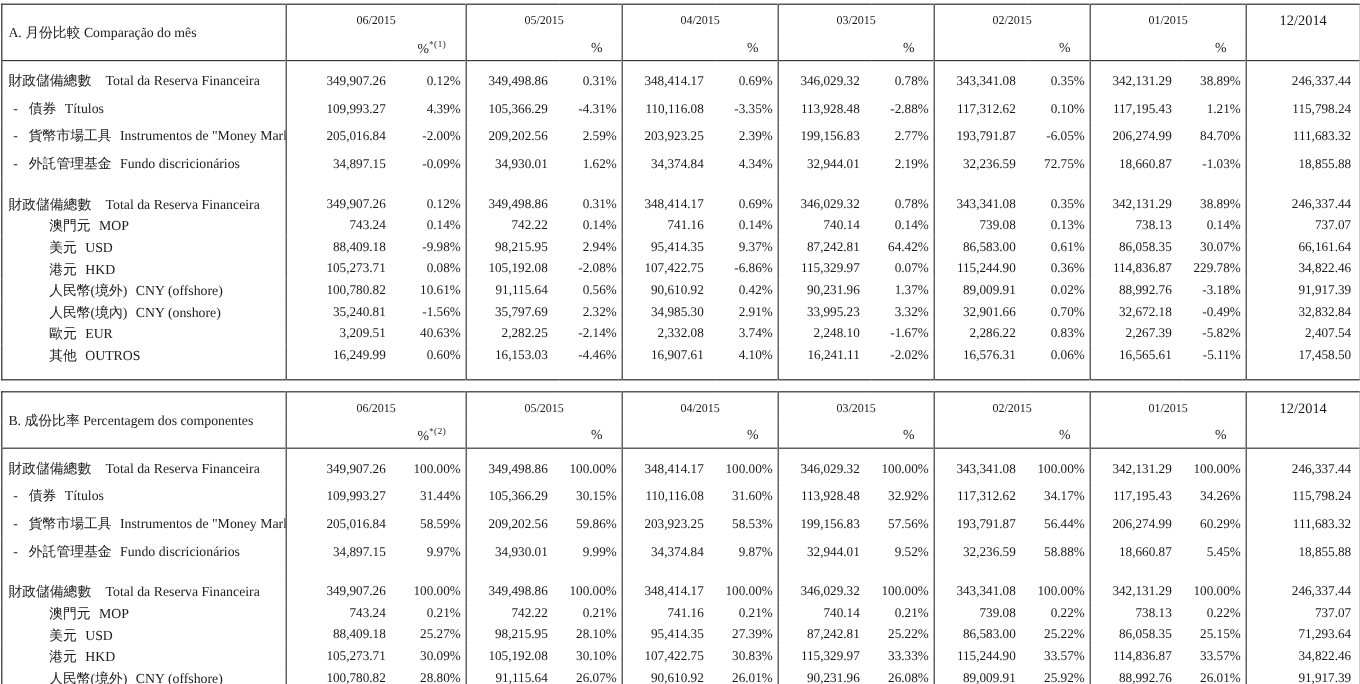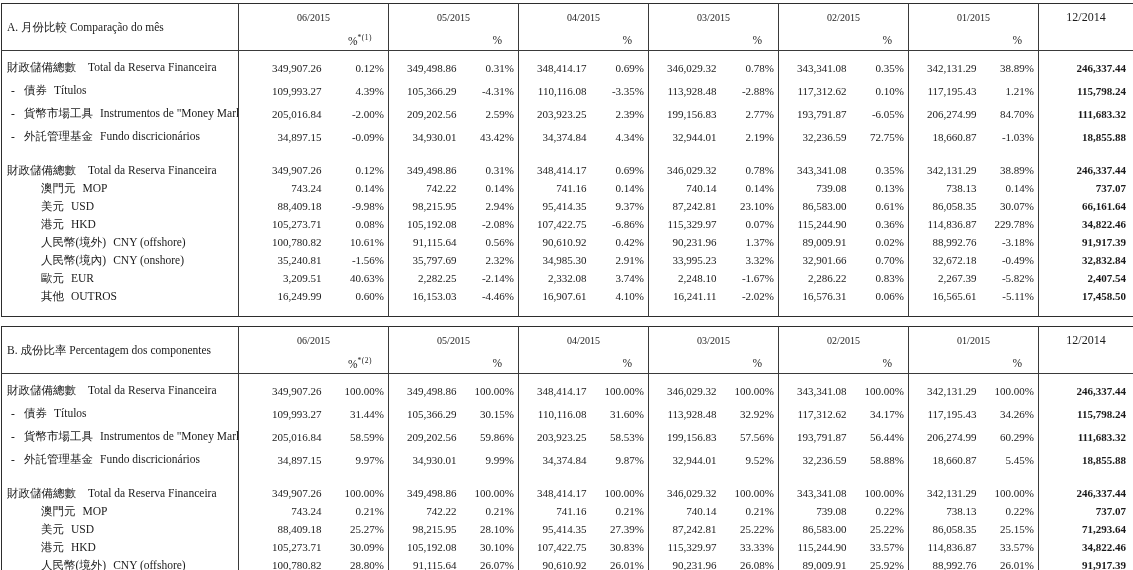--- a/index.html
+++ b/index.html
@@ -18,21 +18,21 @@
   .title{vertical-align:middle;text-align:left;font-size:11.5px;padding-left:5px;white-space:nowrap;}
   .month{font-size:10px;text-align:center;vertical-align:middle;padding-top:3px;height:21px;}
   .lasthead{vertical-align:top;padding-top:6px;text-align:center;font-size:12px;}
   .vh{height:19px;}
   .ph{text-align:right;padding-right:16px;font-size:11.5px;vertical-align:middle;}
   .ph sup{font-size:7.5px;letter-spacing:0.5px;}
   .grp{border-left:1px solid #3a3a3a;}
   td{font-size:11px;vertical-align:middle;}
   .v,.lastv{text-align:right;padding-right:9px;white-space:nowrap;}
   .p{text-align:right;padding-right:4px;white-space:nowrap;}
-  .lastv{padding-right:7px;font-weight:bold;}
+  .lastv{padding-right:7px;}
   .lab{font-size:11.5px;padding-left:5px;white-space:nowrap;overflow:hidden;}
   .lab .dash{display:inline-block;width:13px;padding-left:4px;}
   .lab.ind{padding-left:39px;}
   .lab .pt{margin-left:7px;}
   .lab.group .pt{margin-left:12px;}
   tr.comp>td{height:21px;}
   tr.curr>td{height:16px;}
   tr.sprow>td{height:11px;}
   tbody tr:first-child>td{padding-top:6px;}
   tbody tr:last-child>td{padding-bottom:12px;}
@@ -131,21 +131,21 @@
           <td class="p">-6.05%</td>
           <td class="v grp">206,274.99</td>
           <td class="p">84.70%</td>
           <td class="lastv grp">111,683.32</td>
         </tr>
         <tr class="comp">
           <td class="lab"><span class="dash">-</span><span class="cn">外託管理基金</span><span class="pt">Fundo discricionários</span></td>
           <td class="v grp">34,897.15</td>
           <td class="p">-0.09%</td>
           <td class="v grp">34,930.01</td>
-          <td class="p">43.42%</td>
+          <td class="p">1.62%</td>
           <td class="v grp">34,374.84</td>
           <td class="p">4.34%</td>
           <td class="v grp">32,944.01</td>
           <td class="p">2.19%</td>
           <td class="v grp">32,236.59</td>
           <td class="p">72.75%</td>
           <td class="v grp">18,660.87</td>
           <td class="p">-1.03%</td>
           <td class="lastv grp">18,855.88</td>
         </tr>
@@ -199,21 +199,21 @@
         </tr>
         <tr class="curr">
           <td class="lab ind"><span class="cn">美元</span><span class="pt">USD</span></td>
           <td class="v grp">88,409.18</td>
           <td class="p">-9.98%</td>
           <td class="v grp">98,215.95</td>
           <td class="p">2.94%</td>
           <td class="v grp">95,414.35</td>
           <td class="p">9.37%</td>
           <td class="v grp">87,242.81</td>
-          <td class="p">23.10%</td>
+          <td class="p">64.42%</td>
           <td class="v grp">86,583.00</td>
           <td class="p">0.61%</td>
           <td class="v grp">86,058.35</td>
           <td class="p">30.07%</td>
           <td class="lastv grp">66,161.64</td>
         </tr>
         <tr class="curr">
           <td class="lab ind"><span class="cn">港元</span><span class="pt">HKD</span></td>
           <td class="v grp">105,273.71</td>
           <td class="p">0.08%</td>

